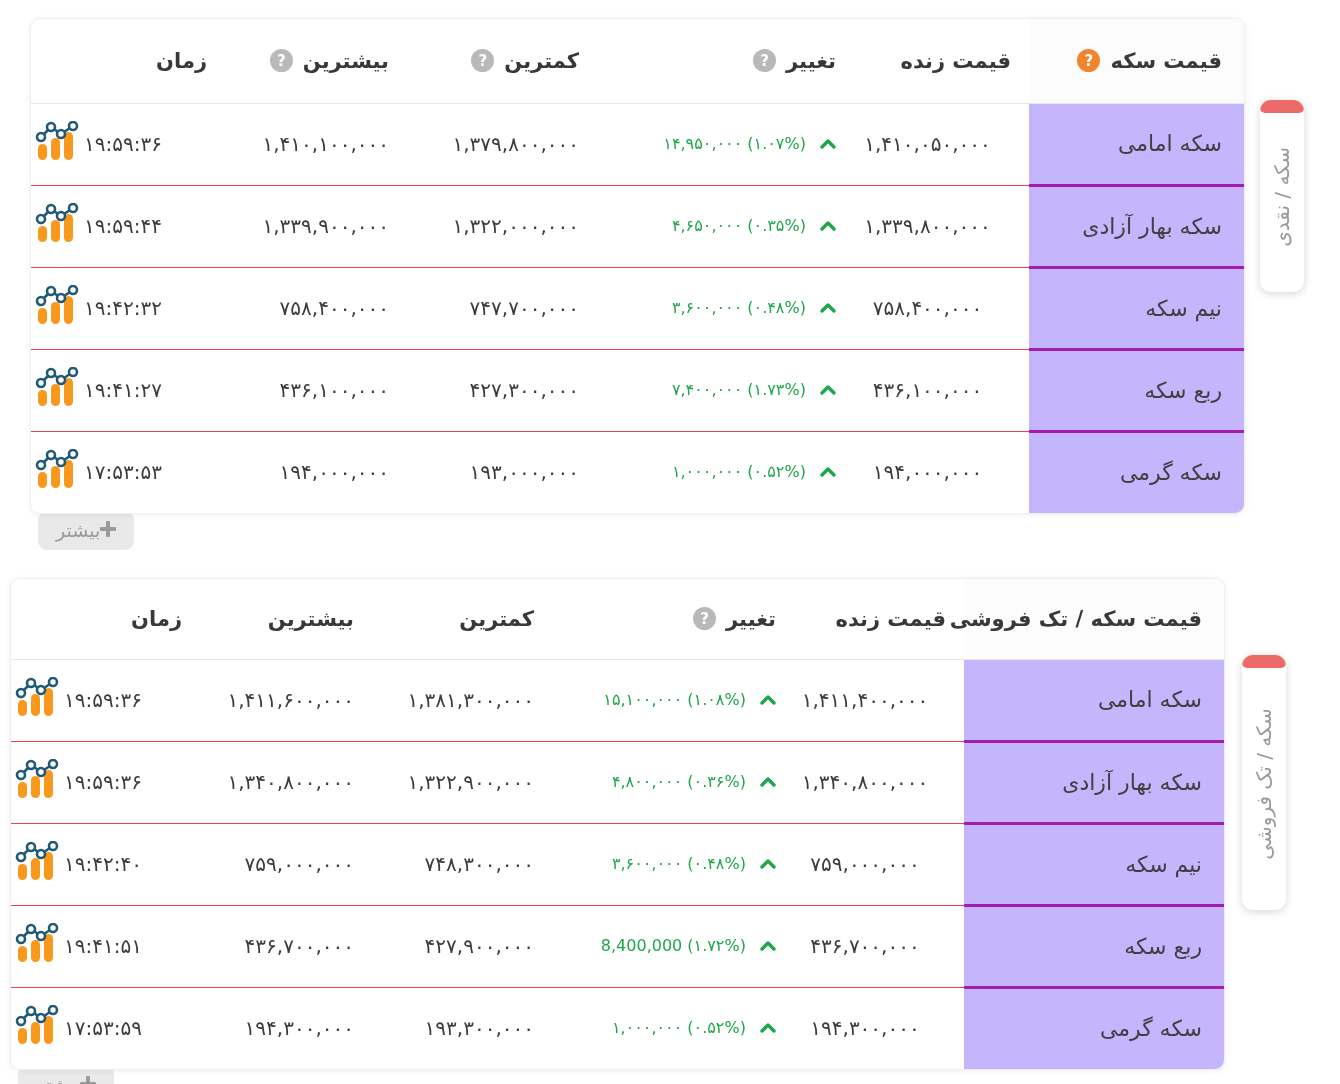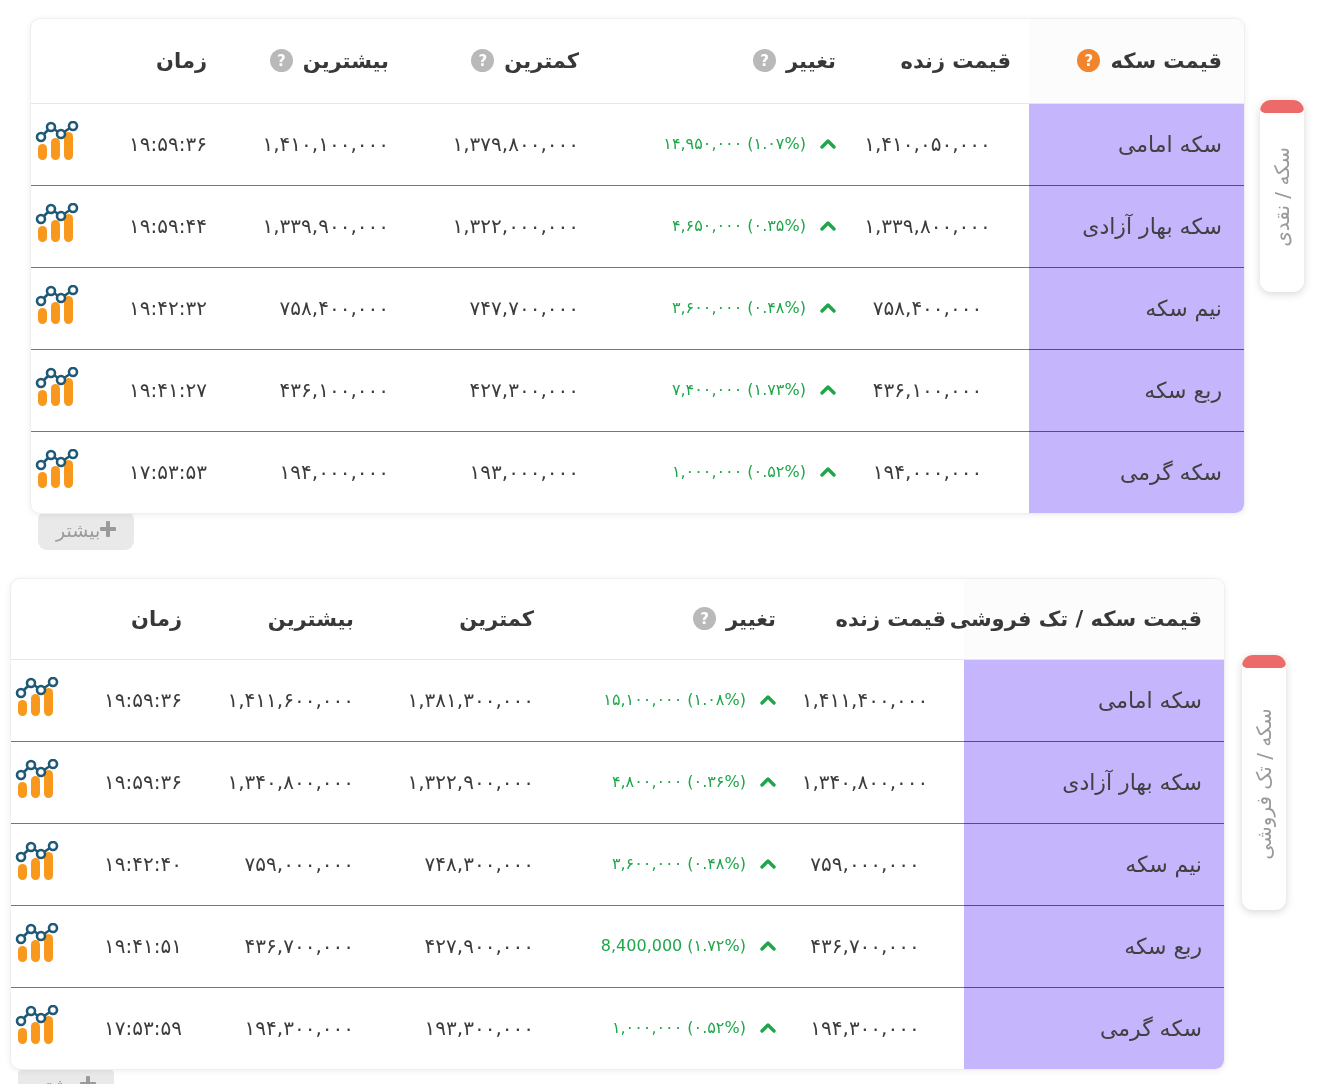--- a/index.html
+++ b/index.html
@@ -16,34 +16,34 @@
     z-index: 2; overflow: hidden;
   }
   #card1 { left: 30px; top: 18px; width: 1215px; }
   #card2 { left: 10px; top: 578px; width: 1215px; }
 
   table { width: 100%; border-collapse: collapse; direction: rtl; table-layout: fixed; }
   thead th { height: 84px; border-bottom: 1px solid #e7e7e7; font-weight: bold; }
   #card2 thead th { height: 80px; }
   tbody td { height: 82px; vertical-align: middle; }
   tbody tr:not(:first-child) td { border-top: 1px solid #ef4444; }
-  tbody tr:not(:first-child) td.c-name { border-top: 1px solid #a21caf; }
+  tbody tr:not(:first-child) td.c-name { border-top: 3px solid #a21caf; }
 
   .hw { display: flex; align-items: center; gap: 10px; justify-content: flex-start; }
   .hlabel { font-size: 21px; color: #383838; white-space: nowrap; }
 
   .c-name  { background: #c4b5fd; text-align: right; padding-left: 6px; }
   th.c-name { background: #fcfcfc; }
   .c-name .coin { font-size: 22px; color: #404040; }
   .pad-name { padding-right: 22px; }
   .c-live   { text-align: center; padding-right: 18px; }
   .c-change { text-align: right; padding-right: 8px; white-space: nowrap; }
   .c-low    { text-align: right; padding-right: 10px; }
   .c-high   { text-align: right; padding-right: 10px; }
-  .c-time   { text-align: right; padding-right: 2px; }
+  .c-time   { text-align: left; padding-right: 2px; }
   .c-icon   { text-align: center; }
 
   .num { font-size: 20px; color: #3c3c3c; direction: ltr; unicode-bidi: isolate; white-space: nowrap; }
   .pos { color: #1FA64A; font-size: 16px; }
   .chev { display: inline-block; vertical-align: middle; margin-left: 9px; }
 
   .q {
     width: 23px; height: 23px; border-radius: 50%;
     display: inline-flex; align-items: center; justify-content: center;
     color: #fff; font-weight: bold; font-size: 15px; flex: 0 0 auto;

